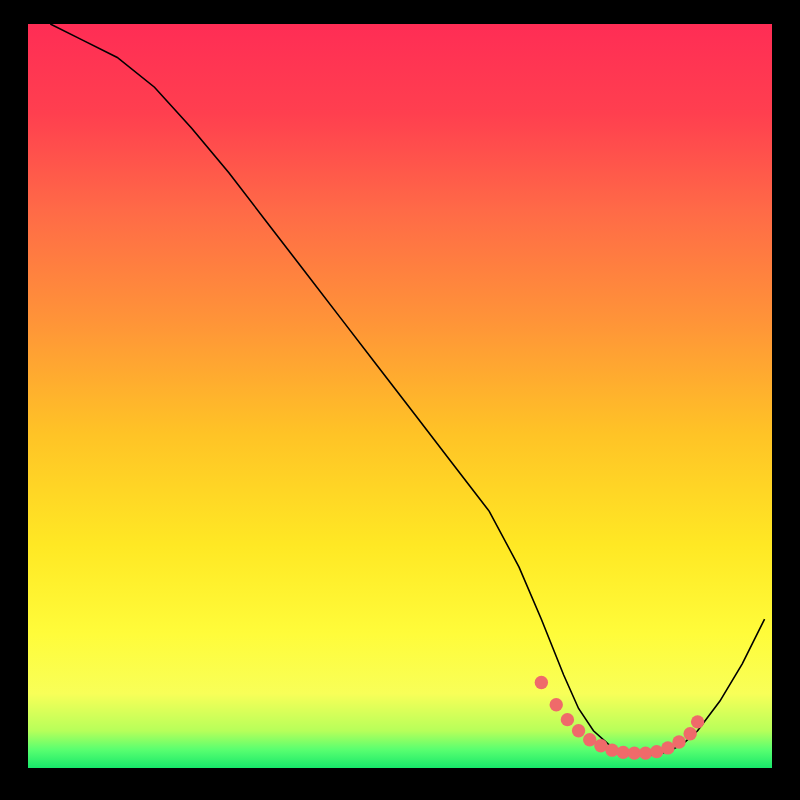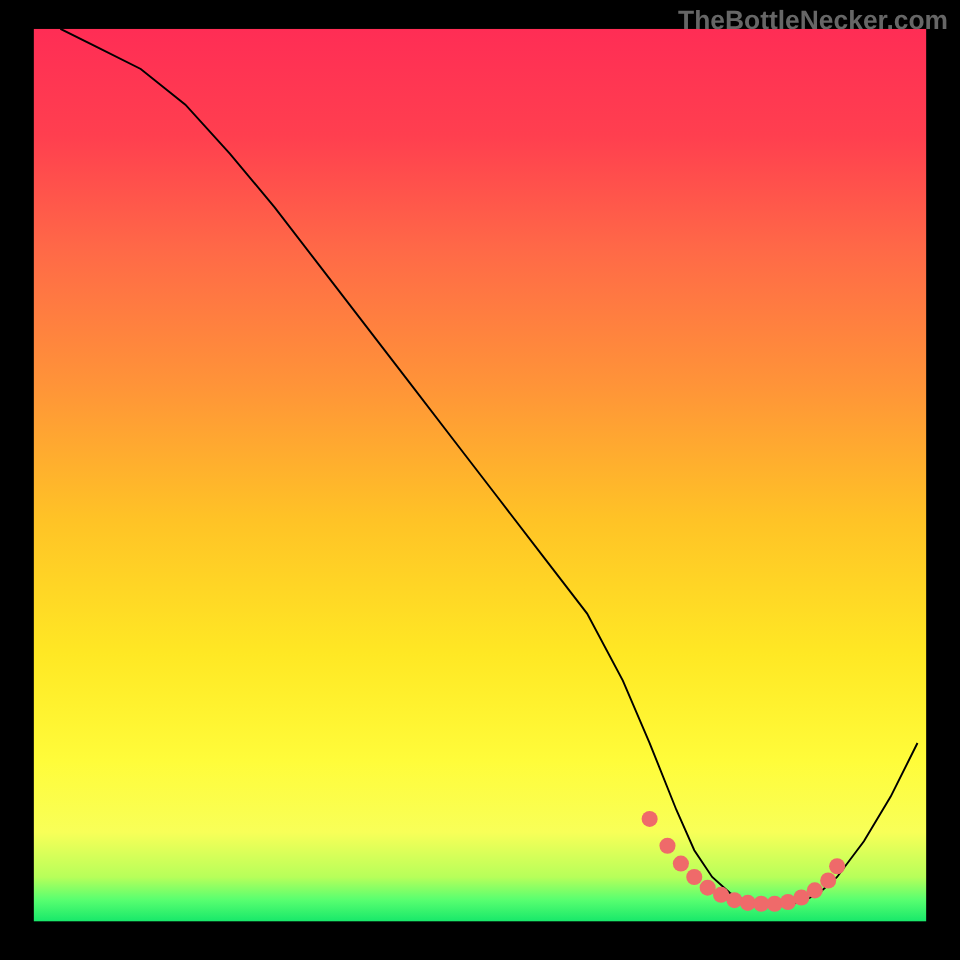--- a/index.html
+++ b/index.html
@@ -31,21 +31,20 @@
     top: 24px;
     width: 744px;
     height: 744px;
     display: block;
   }
 </style>
 </head>
 <body>
 
 <div class="wrap">
-  <div class="watermark">TheBottleNecker.com</div>
 
   <svg class="plot" viewBox="0 0 100 100" preserveAspectRatio="none">
     <defs>
       <linearGradient id="grad" x1="0" y1="0" x2="0" y2="1">
       <stop offset="0%" stop-color="#ff2d55"></stop>
           <stop offset="12%" stop-color="#ff3f4f"></stop>
           <stop offset="25%" stop-color="#ff6a47"></stop>
           <stop offset="40%" stop-color="#ff9438"></stop>
           <stop offset="55.00000000000001%" stop-color="#ffc326"></stop>
           <stop offset="70%" stop-color="#ffe824"></stop>

